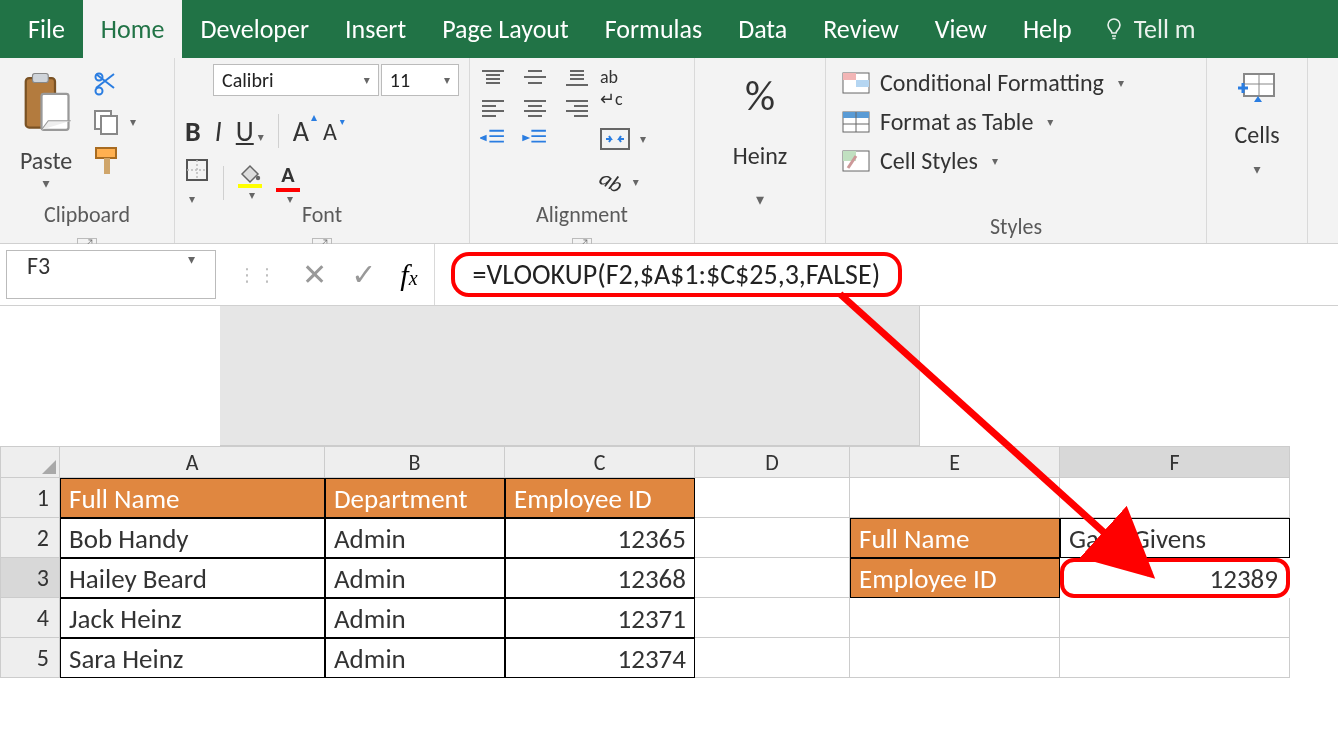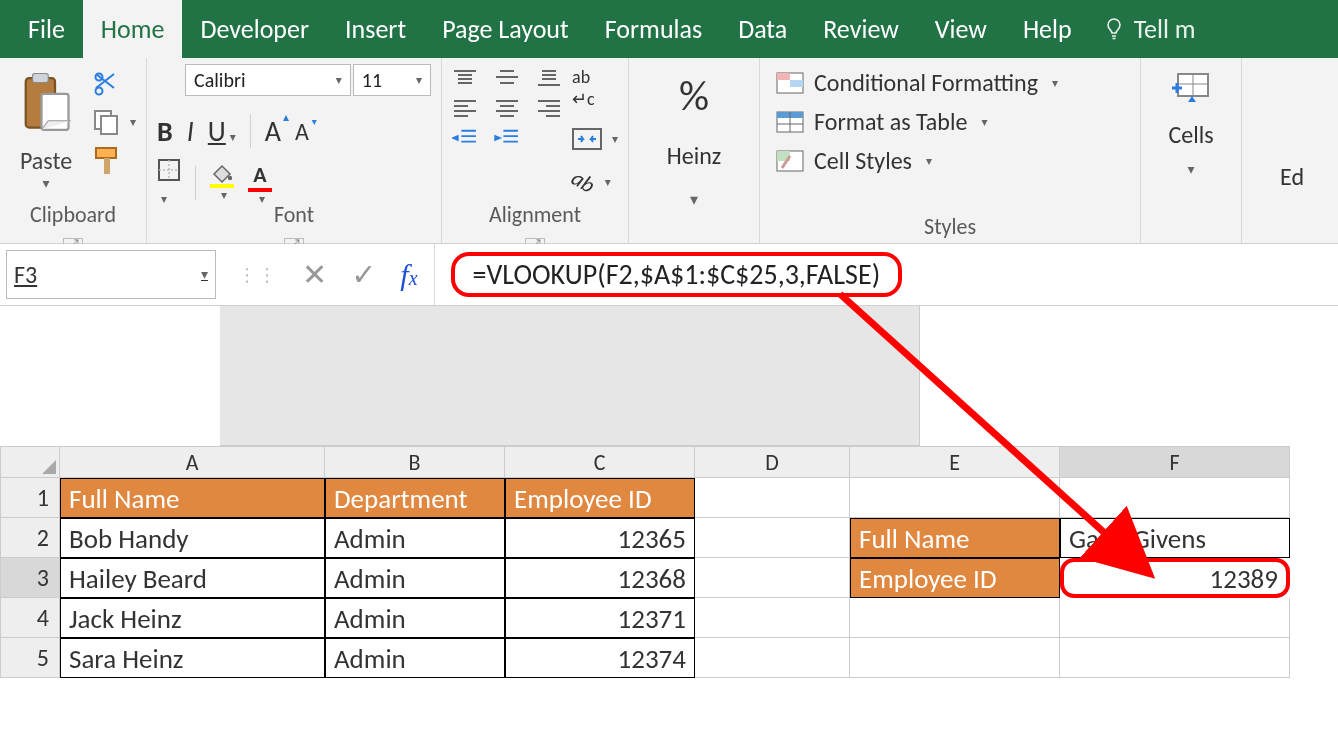--- a/index.html
+++ b/index.html
@@ -56,25 +56,25 @@
   .styles-item { display:flex; align-items:center; gap:10px; font-size:24px; color:#333;}
   .styles-item svg { width:28px; height:22px; }
 
   
   .cells-col, .edit-col { display:flex; flex-direction:column; align-items:center; gap:12px; padding:8px 8px 0 8px; width:80px;}
   .cells-col svg { width:42px; height:36px; }
 
   
   .fbar-wrap { position:relative; }
   .fbar { display:flex; align-items:stretch; border-bottom:1px solid #d0d0d0; background:#fff; }
-  .name-box { width:210px; border:1px solid #bbb; margin:6px; display:flex; align-items:center; padding:0 7px; font-size:24px; background:#fff;text-decoration:underline;}
+  .name-box { width:210px; border:1px solid #bbb; margin:6px; display:flex; padding:0 20px; font-size:24px; background:#fff;}
   .name-box .arrow { margin-left:auto; color:#666; font-size:14px;}
   .fx-controls { display:flex; align-items:center; gap:24px; padding:0 16px; color:#999; font-size:30px; border-right:1px solid #d9d9d9;}
   .fx-controls .dots { letter-spacing:2px; font-size:18px; color:#bbb; line-height:8px;}
-  .fx-controls .fx { font-style:italic; font-family:"Times New Roman", serif; color:#1d4ed8; }
+  .fx-controls .fx { font-style:italic; font-family:"Times New Roman", serif; color:#000000; }
   .formula-input { flex:1; padding:8px 16px; font-size:28px; font-family:Calibri, sans-serif; color:#222; border:none; position:relative;}
   .formula-highlight { border:4px solid #ff0000; border-radius:18px; display:inline-block; padding:1px 18px;}
   .expand-area { height:140px; background:#e6e6e6; border-bottom:1px solid #ccc; border-right:1px solid #ccc; width:700px; margin-left:220px;}
 
   
   .arrow-overlay { position:absolute; left:0; top:0; pointer-events:none; }
 
   
   .sheet { margin-top:0; }
   .colhdr-row { display:flex; }
@@ -335,25 +335,20 @@
             <path d="M22 24l-4 6h8z" fill="#2a7de1"></path>
           </svg>
       <span style="font-size:24px">Cells</span>
       <span style="color:#666;font-size:14px">▾</span>
     </div>
       </div>
     <div class="group-label"></div>
   </div>
 
   <div class="group" style="border-right:none">
-    <div class="group-body">
-        <div class="edit-col">
-      <span style="font-size:24px;margin-top:90px">Ed</span>
-    </div>
-      </div>
     <div class="group-label"></div>
   </div>
 </div>
 
 <div class="fbar-wrap">
   <div class="fbar">
     <div class="name-box">
       <span>F3</span>
         <span class="arrow">▾</span>
     </div>

